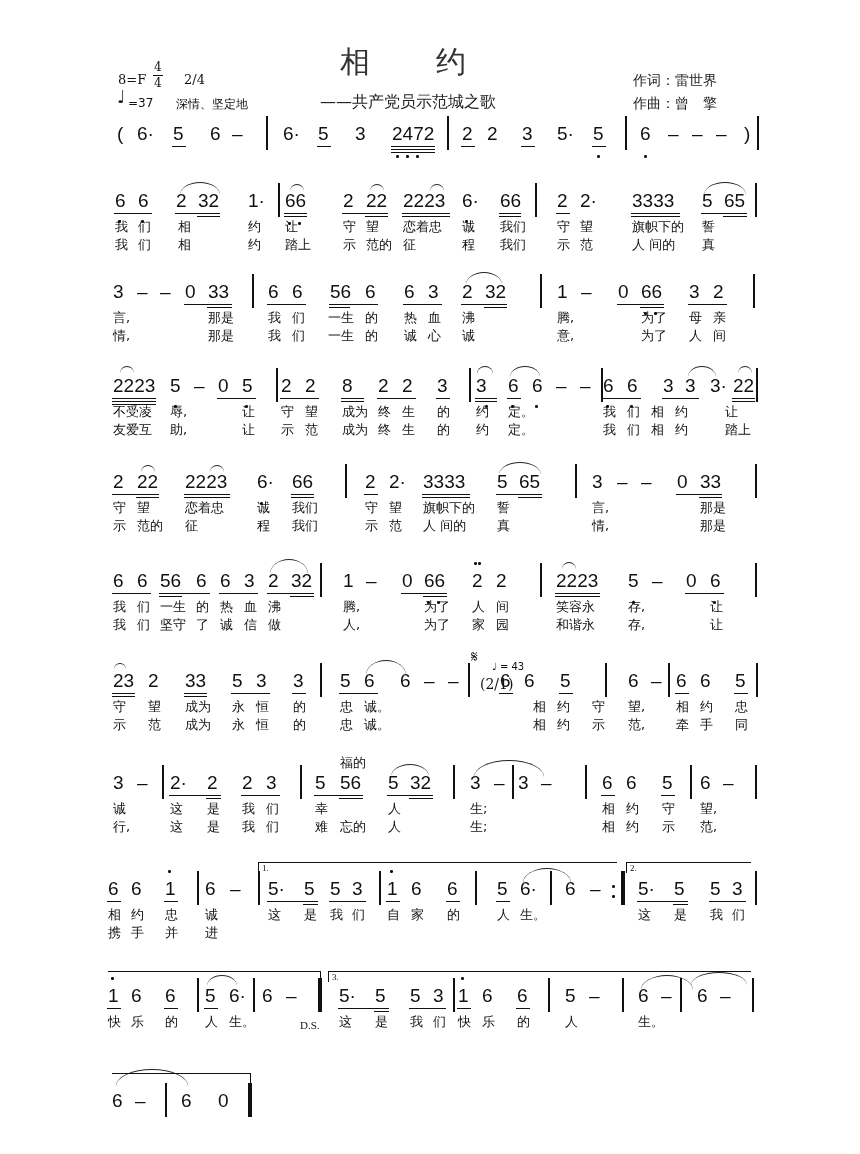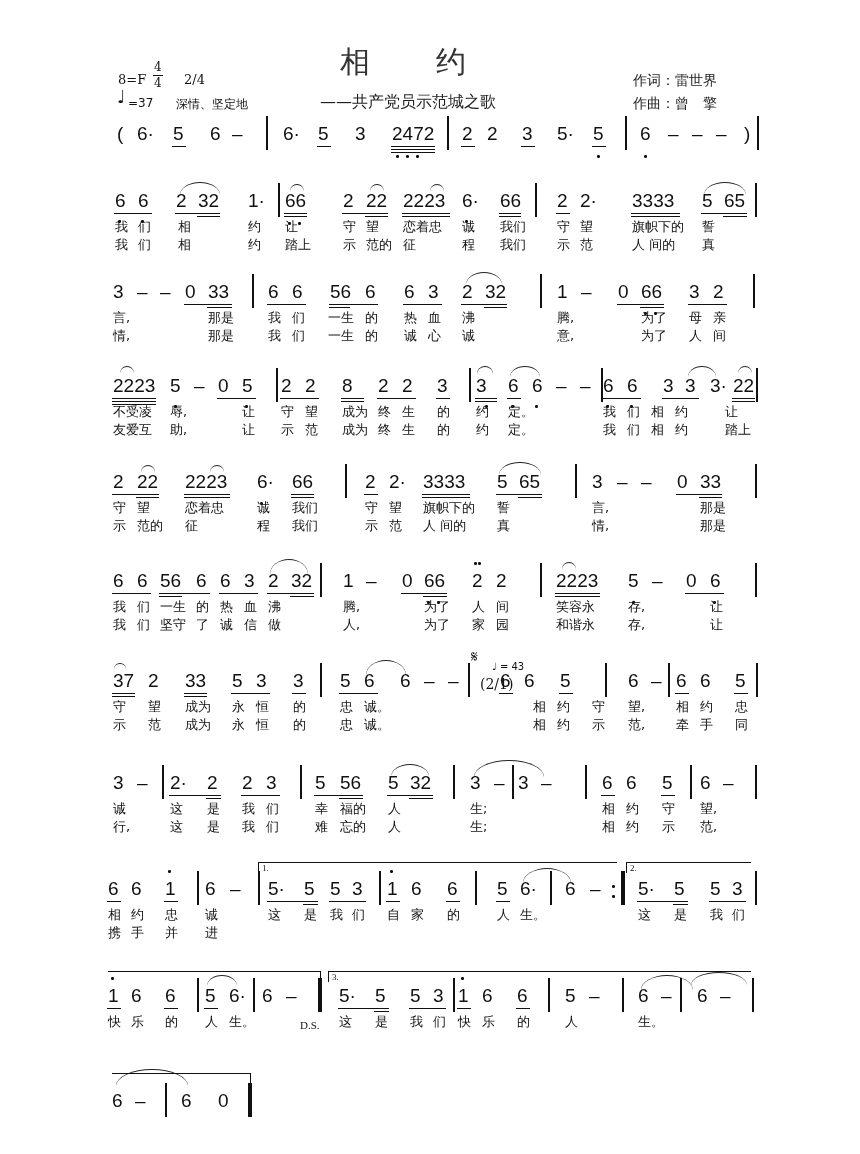--- a/index.html
+++ b/index.html
@@ -428,21 +428,21 @@
     <div class="abs lyr" style="left: 220px; top: 617px;">诚</div>
     <div class="abs lyr" style="left: 244px; top: 617px;">信</div>
     <div class="abs lyr" style="left: 268px; top: 617px;">做</div>
     <div class="abs lyr" style="left: 343px; top: 617px;">人,</div>
     <div class="abs lyr" style="left: 424px; top: 617px;">为了</div>
     <div class="abs lyr" style="left: 472px; top: 617px;">家</div>
     <div class="abs lyr" style="left: 496px; top: 617px;">园</div>
     <div class="abs lyr" style="left: 556px; top: 617px;">和谐永</div>
     <div class="abs lyr" style="left: 628px; top: 617px;">存,</div>
     <div class="abs lyr" style="left: 710px; top: 617px;">让</div>
-    <div class="abs note" style="left: 113px; top: 671px;">37</div>
+    <div class="abs note" style="left: 113px; top: 671px;">23</div>
     <div class="abs note" style="left: 148px; top: 671px;">2</div>
     <div class="abs note" style="left: 185px; top: 671px;">33</div>
     <div class="abs note" style="left: 232px; top: 671px;">5</div>
     <div class="abs note" style="left: 256px; top: 671px;">3</div>
     <div class="abs note" style="left: 293px; top: 671px;">3</div>
     <div class="abs note" style="left: 340px; top: 671px;">5</div>
     <div class="abs note" style="left: 364px; top: 671px;">6</div>
     <div class="abs note" style="left: 400px; top: 671px;">6</div>
     <div class="abs note" style="left: 424px; top: 671px;">–</div>
     <div class="abs note" style="left: 448px; top: 671px;">–</div>
@@ -544,21 +544,21 @@
     <div class="ul" style="left: 601px; width: 14px; top: 795px;"></div>
     <div class="ul" style="left: 661px; width: 14px; top: 795px;"></div>
     <div class="slur" style="left: 391px; top: 764px; width: 38px; height: 12px;"></div>
     <div class="slur" style="left: 474px; top: 760px; width: 70px; height: 16px;"></div>
     <div class="abs lyr" style="left: 113px; top: 801px;">诚</div>
     <div class="abs lyr" style="left: 170px; top: 801px;">这</div>
     <div class="abs lyr" style="left: 207px; top: 801px;">是</div>
     <div class="abs lyr" style="left: 242px; top: 801px;">我</div>
     <div class="abs lyr" style="left: 266px; top: 801px;">们</div>
     <div class="abs lyr" style="left: 315px; top: 801px;">幸</div>
-    <div class="abs lyr" style="left: 340px; top: 801px;">福的</div>
+    <div class="abs lyr" style="left: 340px; top: 755px;">福的</div>
     <div class="abs lyr" style="left: 388px; top: 801px;">人</div>
     <div class="abs lyr" style="left: 470px; top: 801px;">生;</div>
     <div class="abs lyr" style="left: 602px; top: 801px;">相</div>
     <div class="abs lyr" style="left: 626px; top: 801px;">约</div>
     <div class="abs lyr" style="left: 662px; top: 801px;">守</div>
     <div class="abs lyr" style="left: 700px; top: 801px;">望,</div>
     <div class="abs lyr" style="left: 113px; top: 819px;">行,</div>
     <div class="abs lyr" style="left: 170px; top: 819px;">这</div>
     <div class="abs lyr" style="left: 207px; top: 819px;">是</div>
     <div class="abs lyr" style="left: 242px; top: 819px;">我</div>

